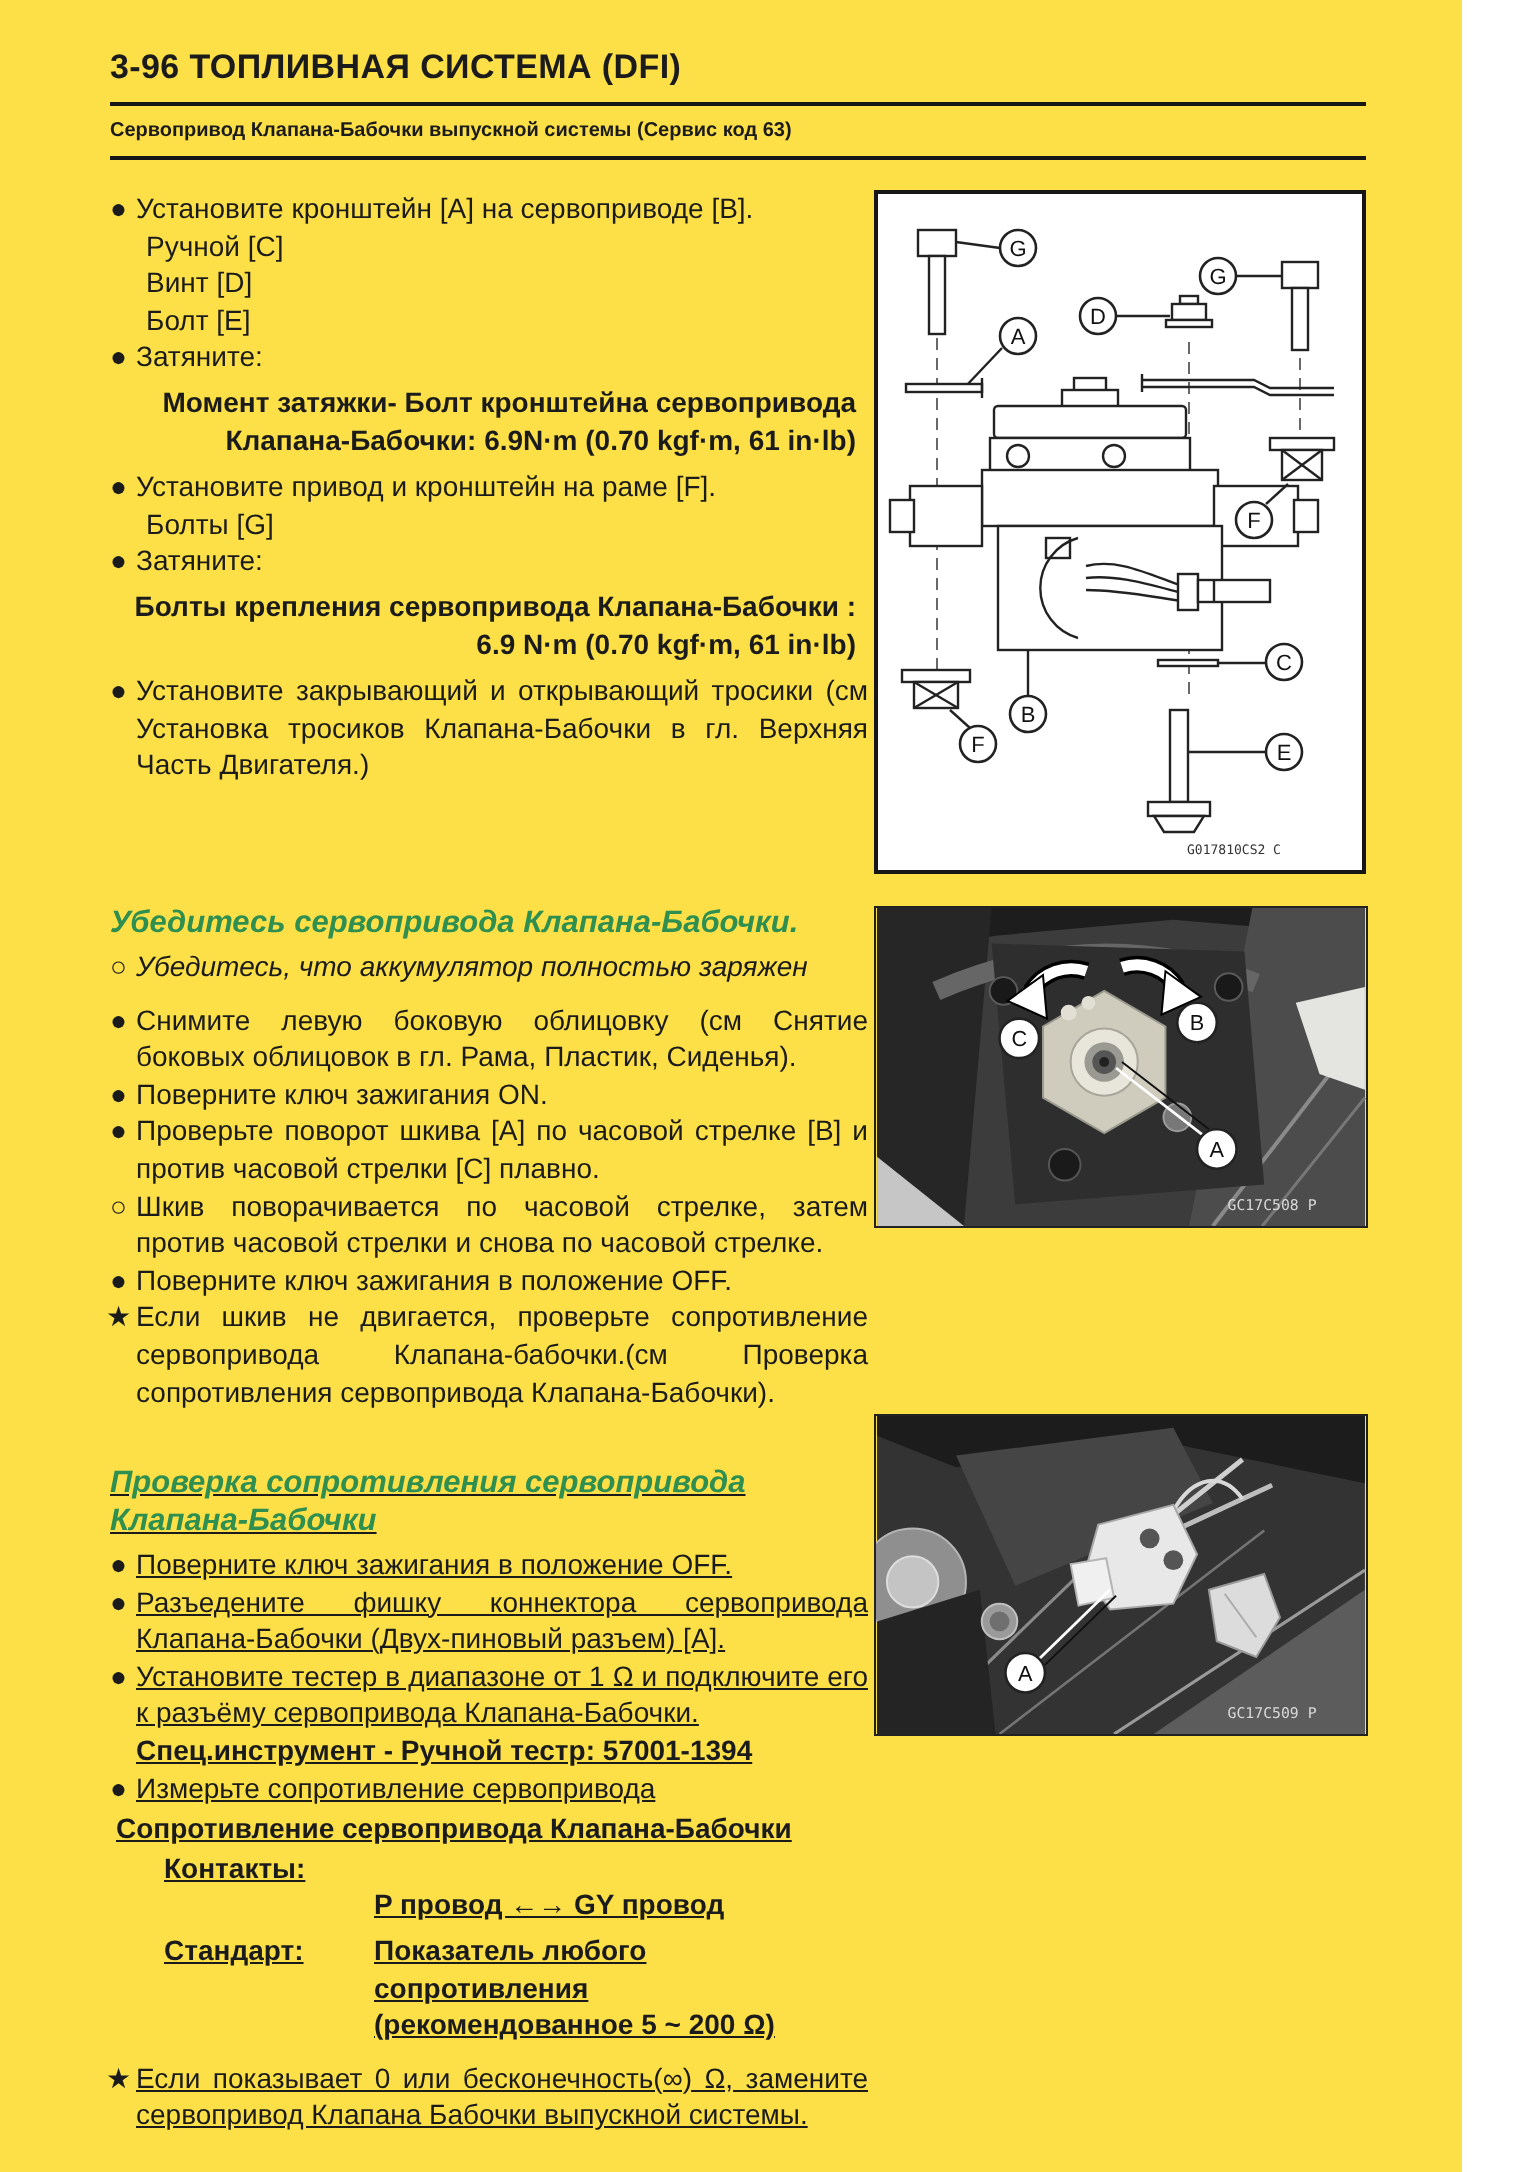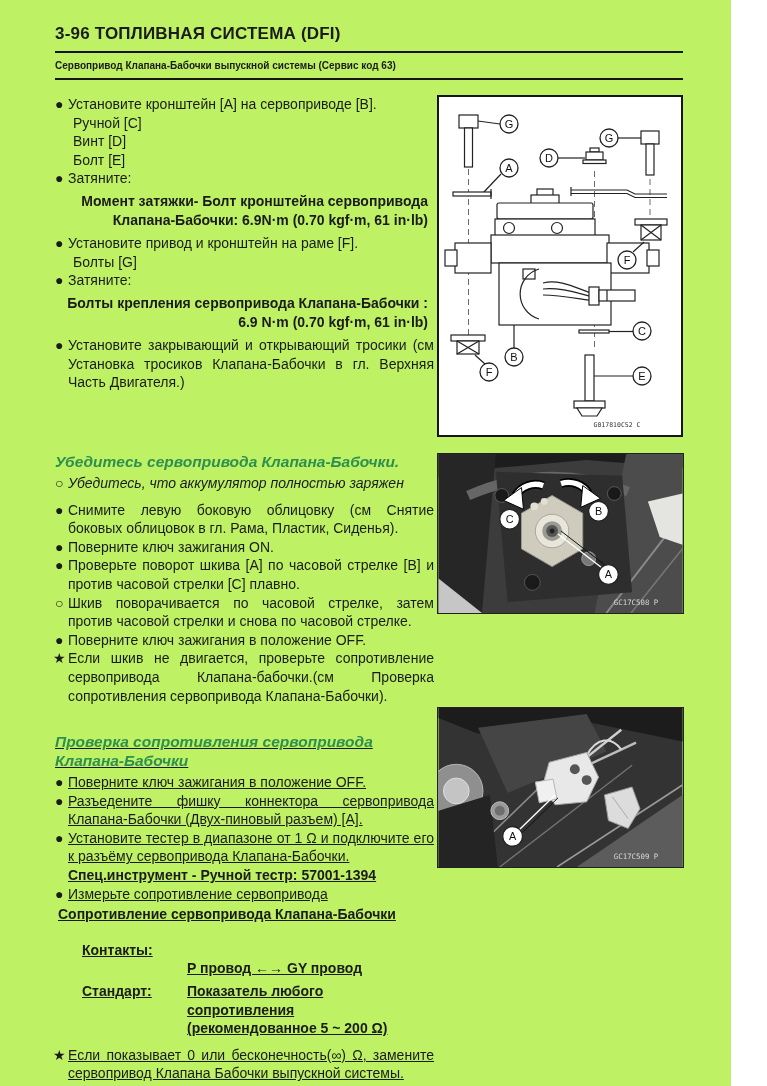--- a/index.html
+++ b/index.html
@@ -1,16 +1,16 @@
 <!DOCTYPE html>
 <html><head>
 <meta charset="utf-8">
 <style>
   html,body{margin:0;padding:0;background:#ffffff;}
-  .page{position:relative;width:731px;height:1086px;background:#bef264;overflow:hidden;
+  .page{position:relative;width:731px;height:1086px;background:#fde047;overflow:hidden;
         font-family:"Liberation Sans",sans-serif;color:#1b1b1b;}
   
   .hdr{position:absolute;left:55px;top:24px;width:628px;}
   .hdr .h1{font-size:17px;font-weight:bold;letter-spacing:.2px;margin:0 0 7px 0;}
   .hdr .rule{height:2px;background:#161616;}
   .hdr .h2{font-size:10px;font-weight:bold;margin:7px 0 7px 0;}
   
   .tcol{position:absolute;left:55px;width:379px;font-size:14px;line-height:18.6px;}
   .b-install{top:95px;}
   .b-check{top:452px;}
@@ -19,21 +19,21 @@
   .li .bul{position:absolute;left:0;top:0;width:13px;}
   .li.sub{padding-left:18px;}
   .li.it{font-style:italic;}
   .li.star .bul{left:-2px;}
   .torque{font-weight:bold;text-align:right;margin:4px 6px 5px 6px;}
   .gh{color:var(--green);font-style:italic;font-weight:bold;font-size:15.5px;line-height:19px;margin:0 0 3px 0;}
   .noteh{color:var(--red);font-weight:bold;font-size:15px;text-align:center;letter-spacing:.5px;margin:2px 0 1px 0;}
   .gap8{height:8px;}
   .tool{font-weight:bold;margin-left:13px;}
   .spec{font-weight:bold;}
-  .spec .st{margin:2px 0 17px 3px;}
+  .spec .st{margin:2px 0 1px 3px;}
   .spec .lab{margin-left:27px;}
   .spec .val{margin-left:132px;}
   .spec .row{display:flex;}
   .spec .row .lab{width:105px;flex:none;}
   
   .fig{position:absolute;left:437px;}
   .fig1{top:95px;width:246px;height:342px;border:2px solid #161616;box-sizing:border-box;background:#fff;}
   .fig2{top:453px;width:247px;height:161px;border:1px solid #222;box-sizing:border-box;}
   .fig3{top:707px;width:247px;height:161px;border:1px solid #222;box-sizing:border-box;}
   .fig svg{display:block;width:100%;height:100%;}

